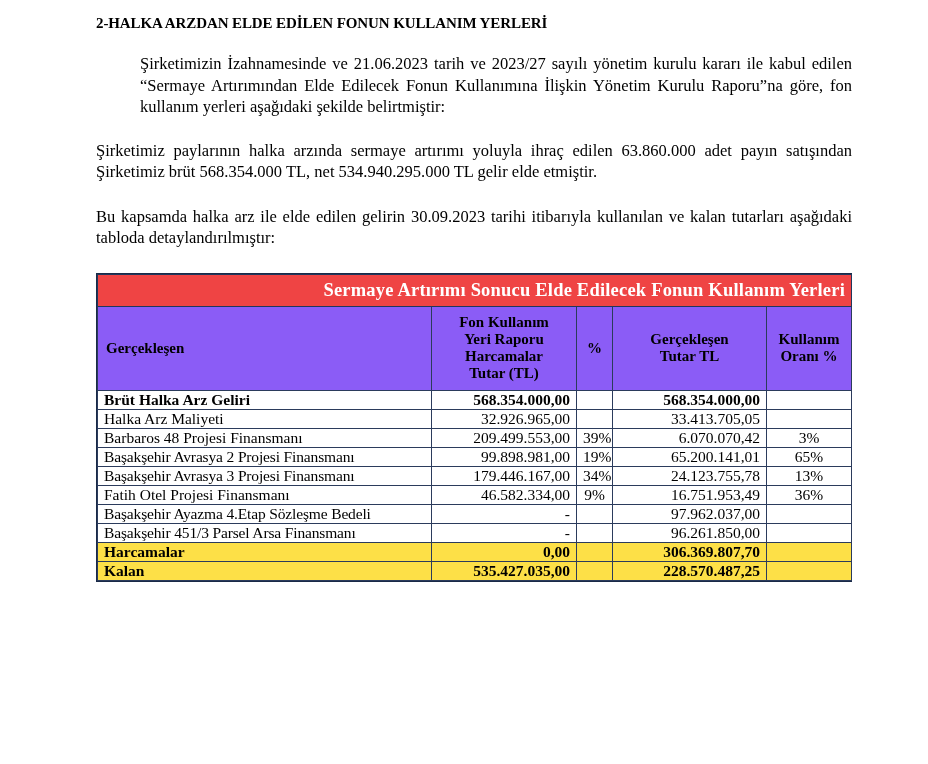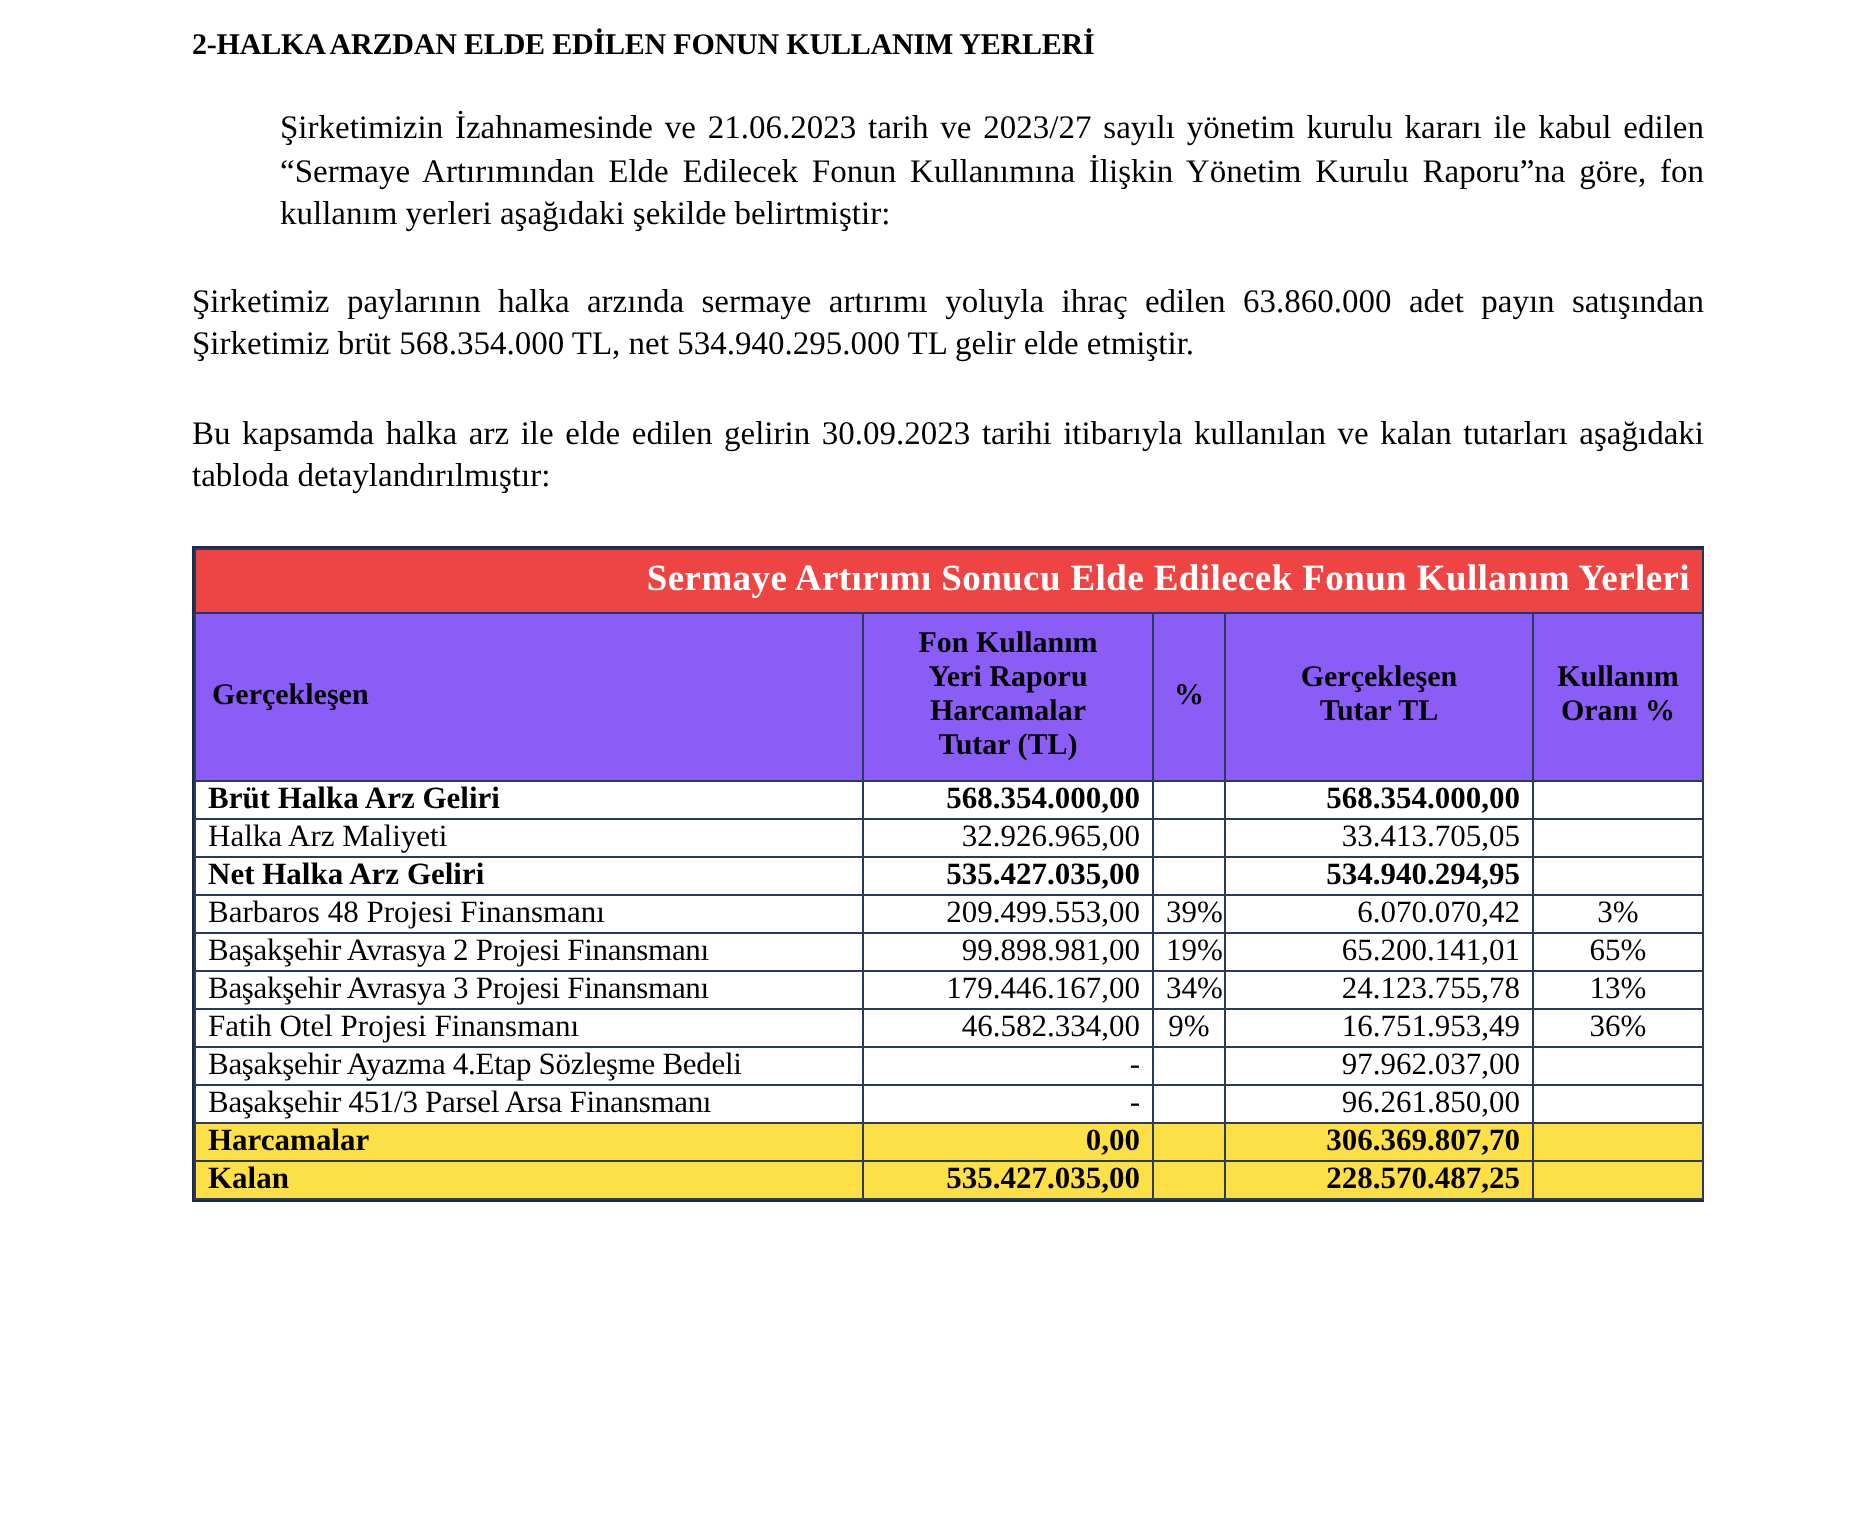--- a/index.html
+++ b/index.html
@@ -160,27 +160,20 @@
             <td class="num">568.354.000,00</td>
             <td class="ctr"></td>
           </tr>
           <tr class="plain">
             <td class="desc">Halka Arz Maliyeti</td>
             <td class="num">32.926.965,00</td>
             <td class="ctr"></td>
             <td class="num">33.413.705,05</td>
             <td class="ctr"></td>
           </tr>
-          <tr class="bold plain">
-            <td class="desc">Net Halka Arz Geliri</td>
-            <td class="num">535.427.035,00</td>
-            <td class="ctr"></td>
-            <td class="num">534.940.294,95</td>
-            <td class="ctr"></td>
-          </tr>
           <tr class="plain">
             <td class="desc">Barbaros 48 Projesi Finansmanı</td>
             <td class="num">209.499.553,00</td>
             <td class="ctr">39%</td>
             <td class="num">6.070.070,42</td>
             <td class="ctr">3%</td>
           </tr>
           <tr class="plain">
             <td class="desc tight">Başakşehir Avrasya 2 Projesi Finansmanı</td>
             <td class="num">99.898.981,00</td>

